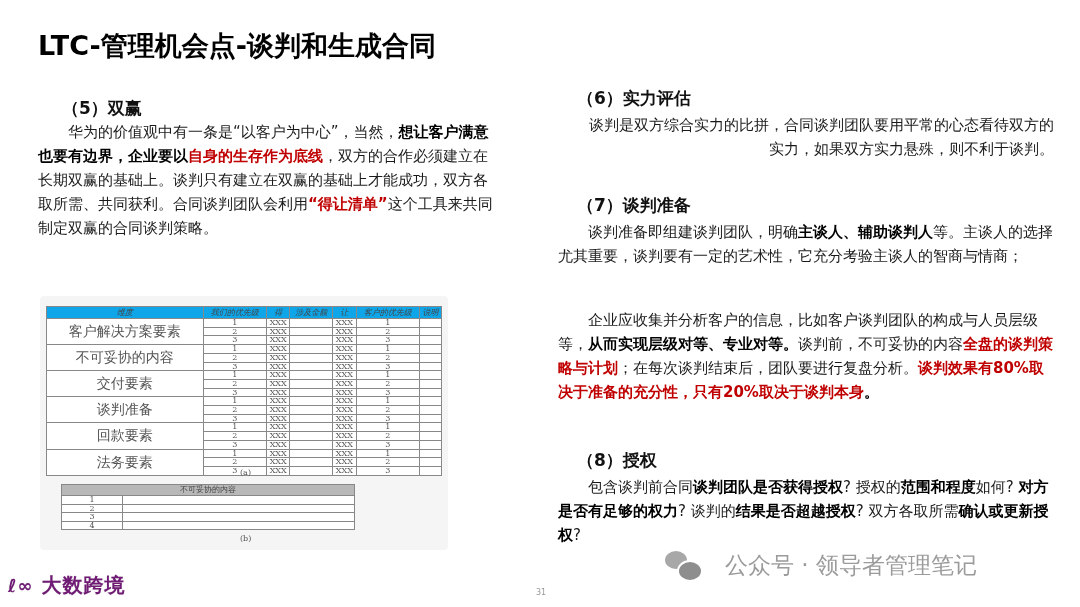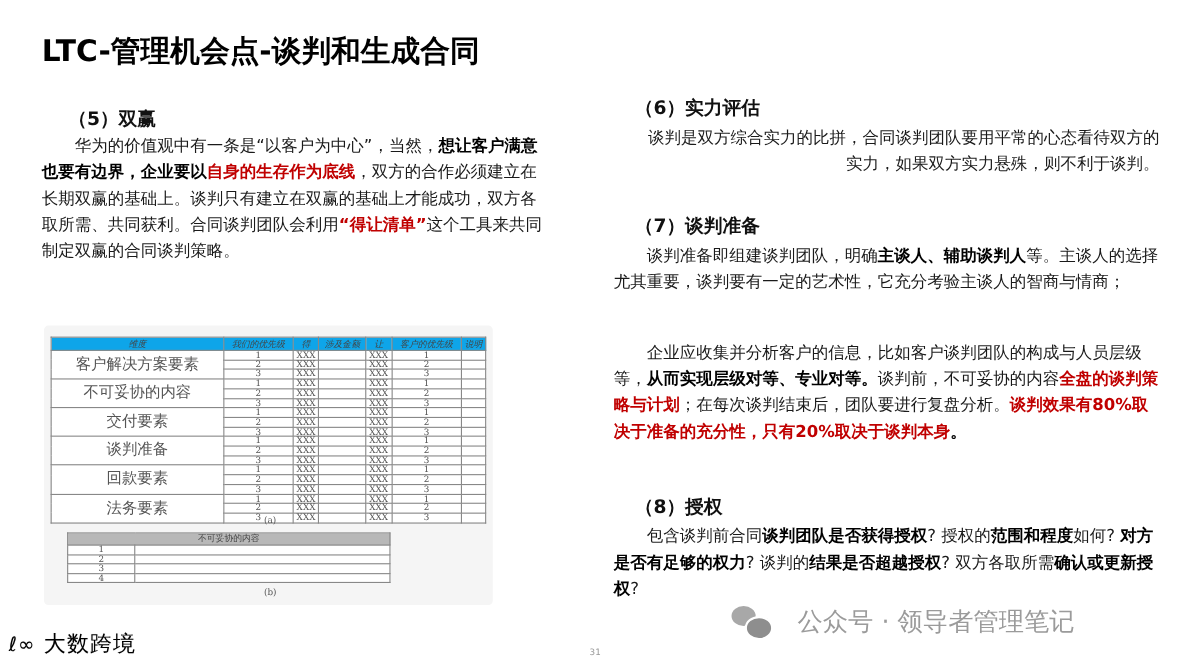--- a/index.html
+++ b/index.html
@@ -15,21 +15,21 @@
   .figure { position: absolute; left: 40px; top: 296px; width: 408px; height: 254px; background: #f5f5f5; border-radius: 4px; }
   table.t { border-collapse: collapse; position: absolute; font-family: "DejaVu Serif", "Liberation Serif", serif; color: #555; }
   table.ta { left: 6px; top: 10px; width: 396px; font-size: 8px; }
   table.ta td, table.ta th { border: 1px solid #888; padding: 0; text-align: center; line-height: 7.7px; height: 7.7px; background: #fff; font-weight: normal; }
   table.ta th { background: #0ea5e9; color: #444; height: 11px; line-height: 11px; font-style: italic; }
   table.ta td.dim { font-size: 14px; line-height: 11px; padding: 0 4px; }
   .cap { position: absolute; font-family: "DejaVu Serif", serif; font-size: 8px; color: #555; }
   table.tb { left: 8px; top: 188px; width: 294px; font-size: 8px; margin-left: 13px; }
   table.tb td, table.tb th { border: 1px solid #888; padding: 0; height: 7.5px; line-height: 7.5px; background: #fff; text-align: center; font-weight: normal; }
   table.tb th { background: #b8b8b8; height: 10px; line-height: 10px; color: #444; }
-  .footer-logo { position: absolute; left: 8px; top: 572px; font-size: 20px; color: #000000; font-weight: normal;
+  .footer-logo { position: absolute; left: 8px; top: 572px; font-size: 20px; color: #701a75; font-weight: bold;
     text-shadow: 0 0 1px #cfcfcf; letter-spacing: 1px; }
   .page-num { position: absolute; left: 536px; top: 588px; font-size: 8px; color: #999; }
   .wm { position: absolute; left: 665px; top: 550px; font-size: 23px; color: #9b9b9b; display: flex; align-items: center; gap: 24px; }
   .wm-icon { position: relative; width: 36px; height: 30px; }
   .bub1 { position: absolute; left: 0; top: 0; width: 22px; height: 18px; background: #a8a8a8; border-radius: 50%; }
   .bub2 { position: absolute; left: 12px; top: 9px; width: 22px; height: 18px; background: #8e8e8e; border-radius: 50%; border: 2px solid #fff; }
 </style>
 </head>
 <body>
 

